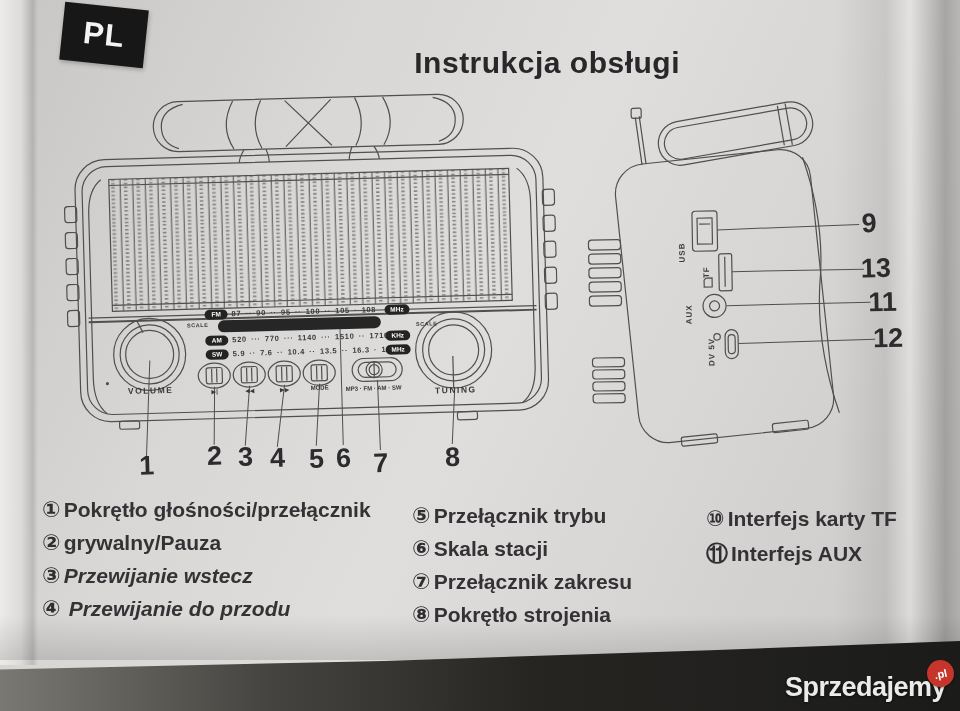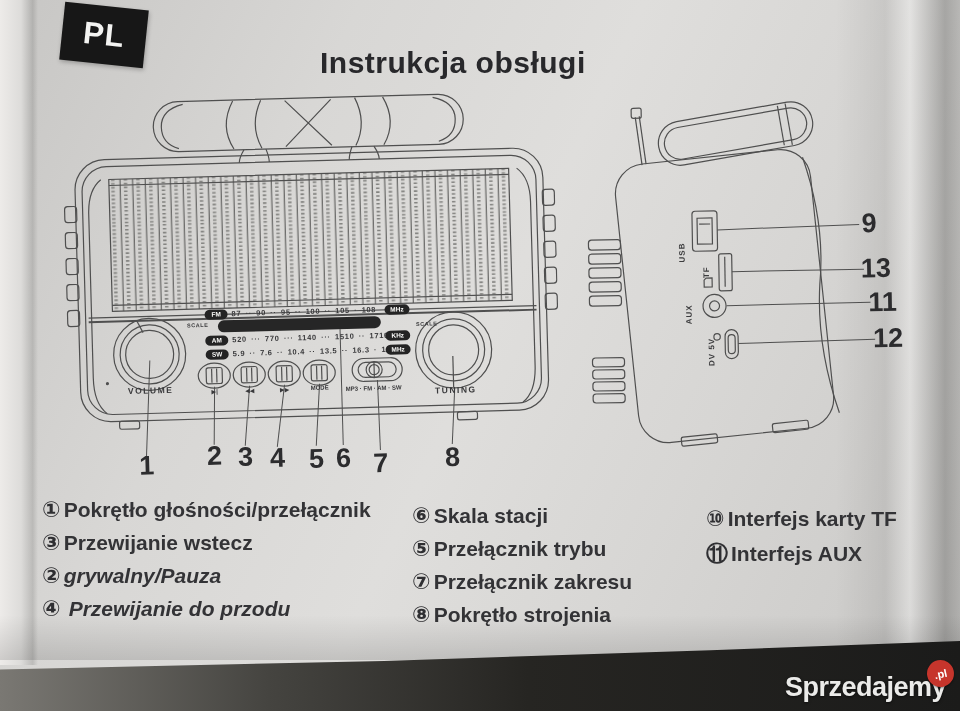--- a/index.html
+++ b/index.html
@@ -21,21 +21,21 @@
   .table-strip{position:absolute;left:0;top:634px;width:960px;height:77px;
     background:linear-gradient(to right,#7a7873 0%,#454440 28%,#262522 55%,#1b1b1a 100%);
     clip-path:polygon(0 46%,40% 35%,74% 21%,100% 9%,100% 100%,0 100%);}
 
   
   .pl-badge{position:absolute;left:62px;top:6px;width:84px;height:58px;background:#171717;
     transform:rotate(6deg);display:flex;align-items:center;justify-content:center;
     color:#f3f3f1;font-size:31px;font-weight:bold;letter-spacing:1px;box-shadow:1px 2px 4px rgba(0,0,0,.25);}
 
   
-  .page-title{position:absolute;left:320px;top:46px;width:360px;text-align:left;
+  .page-title{position:absolute;left:320px;top:46px;width:360px;text-align:right;
     font-size:30px;font-weight:bold;color:#28282b;letter-spacing:.5px;}
 
   
   .front-view{position:absolute;left:58px;top:88px;width:500px;height:410px;transform:rotate(-1.6deg);}
   .side-view{position:absolute;left:578px;top:93px;width:380px;height:362px;transform:rotate(-1deg);}
   .front-view svg,.side-view svg{position:absolute;left:0;top:0;}
 
   .dial-row{position:absolute;left:146px;display:flex;align-items:center;height:11px;}
   .band-pill,.unit-pill{background:#232323;color:#fcfcfa;border-radius:5px;height:10px;
     font-size:6.5px;font-weight:bold;display:flex;align-items:center;justify-content:center;flex:none;}
@@ -277,27 +277,27 @@
     <span class="vlabel" style="left:128px;top:230px;height:42px;">DV 5V</span>
 
     <span class="callout" style="left:272px;top:117px;width:40px;">9</span>
     <span class="callout" style="left:278px;top:162px;width:40px;">13</span>
     <span class="callout" style="left:284px;top:196px;width:40px;">11</span>
     <span class="callout" style="left:289px;top:232px;width:40px;">12</span>
   </div>
 
   <div class="legend-col legend-col-1" style="left:42px;top:497px;">
     <div class="legend-item"><span class="legend-num">①</span><span>Pokrętło głośności/przełącznik</span></div>
+    <div class="legend-item"><span class="legend-num">②</span><span>grywalny/Pauza</span></div>
     <div class="legend-item"><span class="legend-num">③</span><span>Przewijanie wstecz</span></div>
-    <div class="legend-item"><span class="legend-num">②</span><span>grywalny/Pauza</span></div>
     <div class="legend-item"><span class="legend-num">④</span><span>Przewijanie do przodu</span></div>
   </div>
   <div class="legend-col" style="left:412px;top:503px;">
+    <div class="legend-item"><span class="legend-num">⑤</span><span>Przełącznik trybu</span></div>
     <div class="legend-item"><span class="legend-num">⑥</span><span>Skala stacji</span></div>
-    <div class="legend-item"><span class="legend-num">⑤</span><span>Przełącznik trybu</span></div>
     <div class="legend-item"><span class="legend-num">⑦</span><span>Przełącznik zakresu</span></div>
     <div class="legend-item"><span class="legend-num">⑧</span><span>Pokrętło strojenia</span></div>
   </div>
   <div class="legend-col" style="left:706px;top:506px;">
     <div class="legend-item"><span class="legend-num">⑩</span><span>Interfejs karty TF</span></div>
     <div class="legend-item"><span class="legend-num">⑪</span><span>Interfejs AUX</span></div>
   </div>
 
   <div class="table-strip"></div>
   <div class="watermark">

